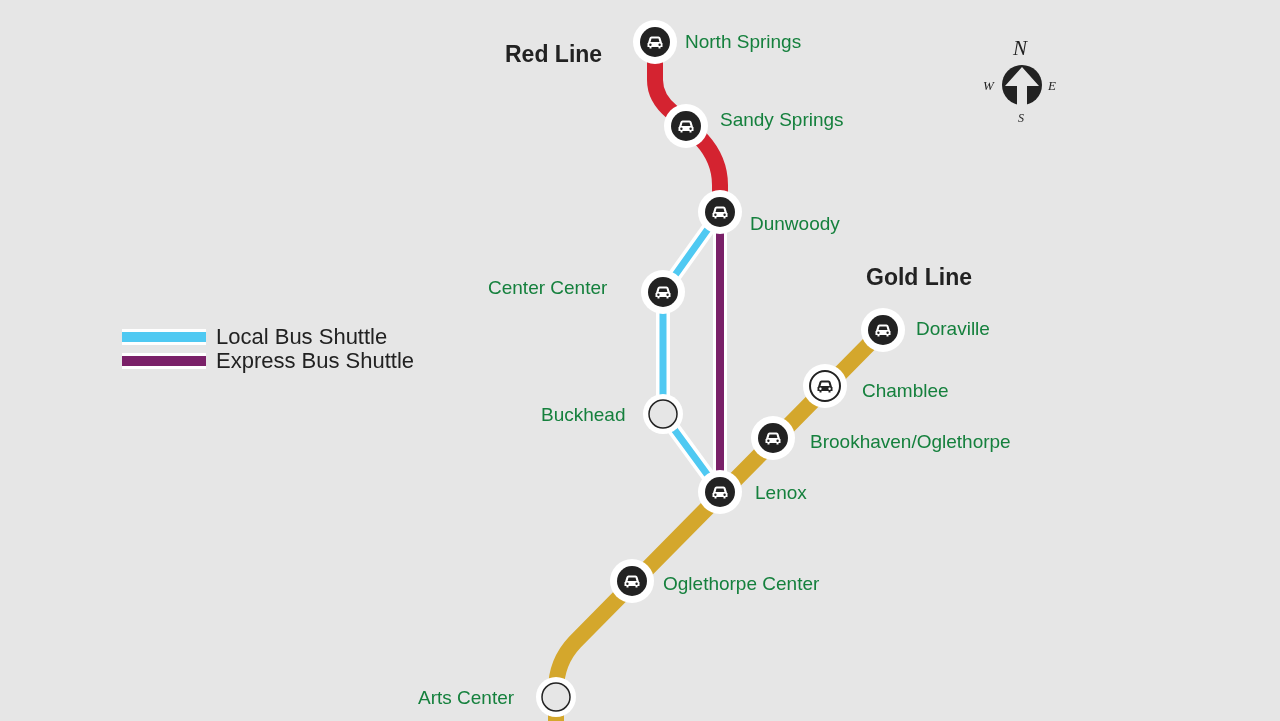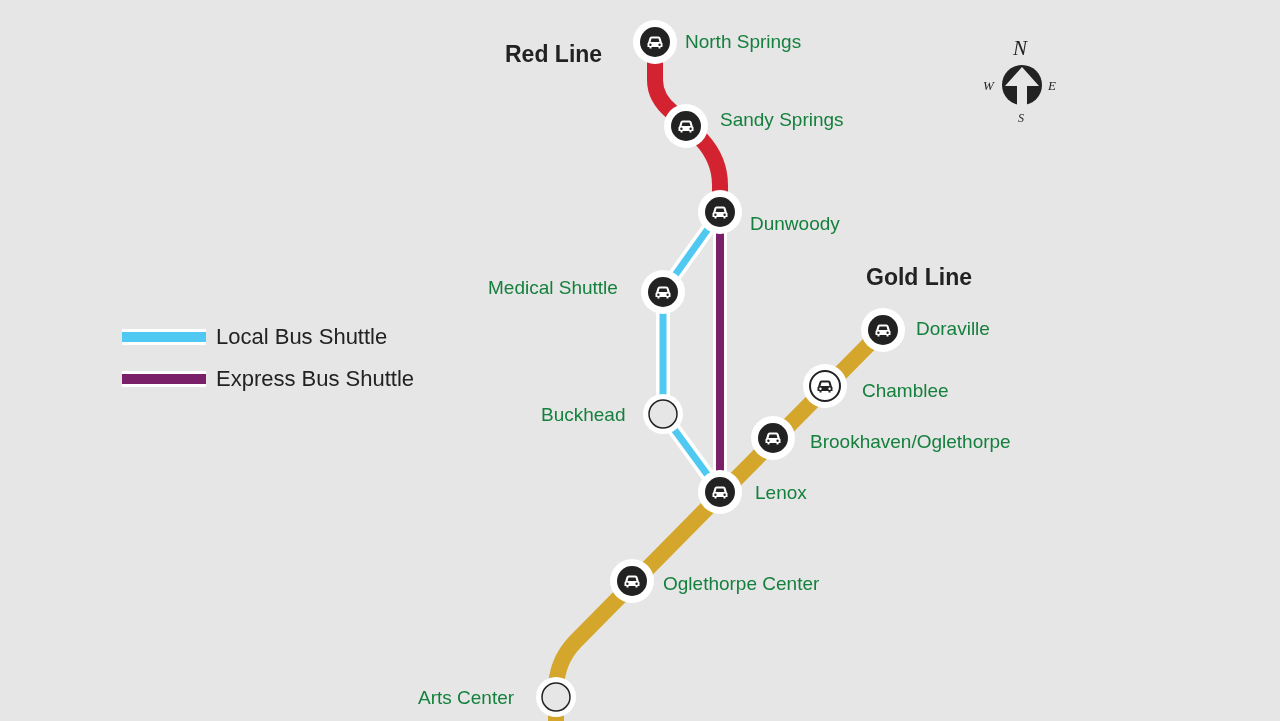--- a/index.html
+++ b/index.html
@@ -97,35 +97,35 @@
     <path d="M1022,67 L1039,86 L1027,86 L1027,106 L1017,106 L1017,86 L1005,86 Z" fill="#e6e6e6"></path>
   </g>
 </svg>
 
 <div class="line-title" style="left:505px;top:43px;">Red Line</div>
 <div class="line-title" style="left:866px;top:266px;">Gold Line</div>
 
 <div class="lbl" style="left:685px;top:32px;">North Springs</div>
 <div class="lbl" style="left:720px;top:110px;">Sandy Springs</div>
 <div class="lbl" style="left:750px;top:202px;margin-top:12px;">Dunwoody</div>
-<div class="lbl" style="left:488px;top:278px;">Medical Shuttle</div>
+<div class="lbl" style="left:488px;top:278px;">Center Center</div>
 <div class="lbl" style="left:541px;top:405px;text-align:center;">Buckhead</div>
 <div class="lbl" style="left:916px;top:319px;">Doraville</div>
 <div class="lbl" style="left:862px;top:381px;text-align:right;">Chamblee</div>
 <div class="lbl" style="left:810px;top:432px;">Brookhaven/Oglethorpe</div>
 <div class="lbl" style="left:755px;top:483px;">Lenox</div>
 <div class="lbl" style="left:663px;top:574px;">Oglethorpe Center</div>
 <div class="lbl" style="left:418px;top:688px;">Arts Center</div>
 
 <div>
   <div class="legend-item" style="top:324px;text-align:right;">
     <div class="swatch" style="background:#4fc9f2;"></div>
     <span class="legend-label">Local Bus Shuttle</span>
   </div>
-  <div class="legend-item" style="top:366px;">
+  <div class="legend-item" style="top:348px;">
     <div class="swatch" style="background:#7a2068;"></div>
     <span class="legend-label">Express Bus Shuttle</span>
   </div>
 </div>
 
 <div class="compass-letter" style="left:1013px;top:38px;font-size:21px;">N</div>
 <div class="compass-letter" style="left:983px;top:79px;font-size:13px;">W</div>
 <div class="compass-letter" style="left:1048px;top:79px;font-size:13px;">E</div>
 <div class="compass-letter" style="left:1018px;top:112px;font-size:12px;">S</div>
 

